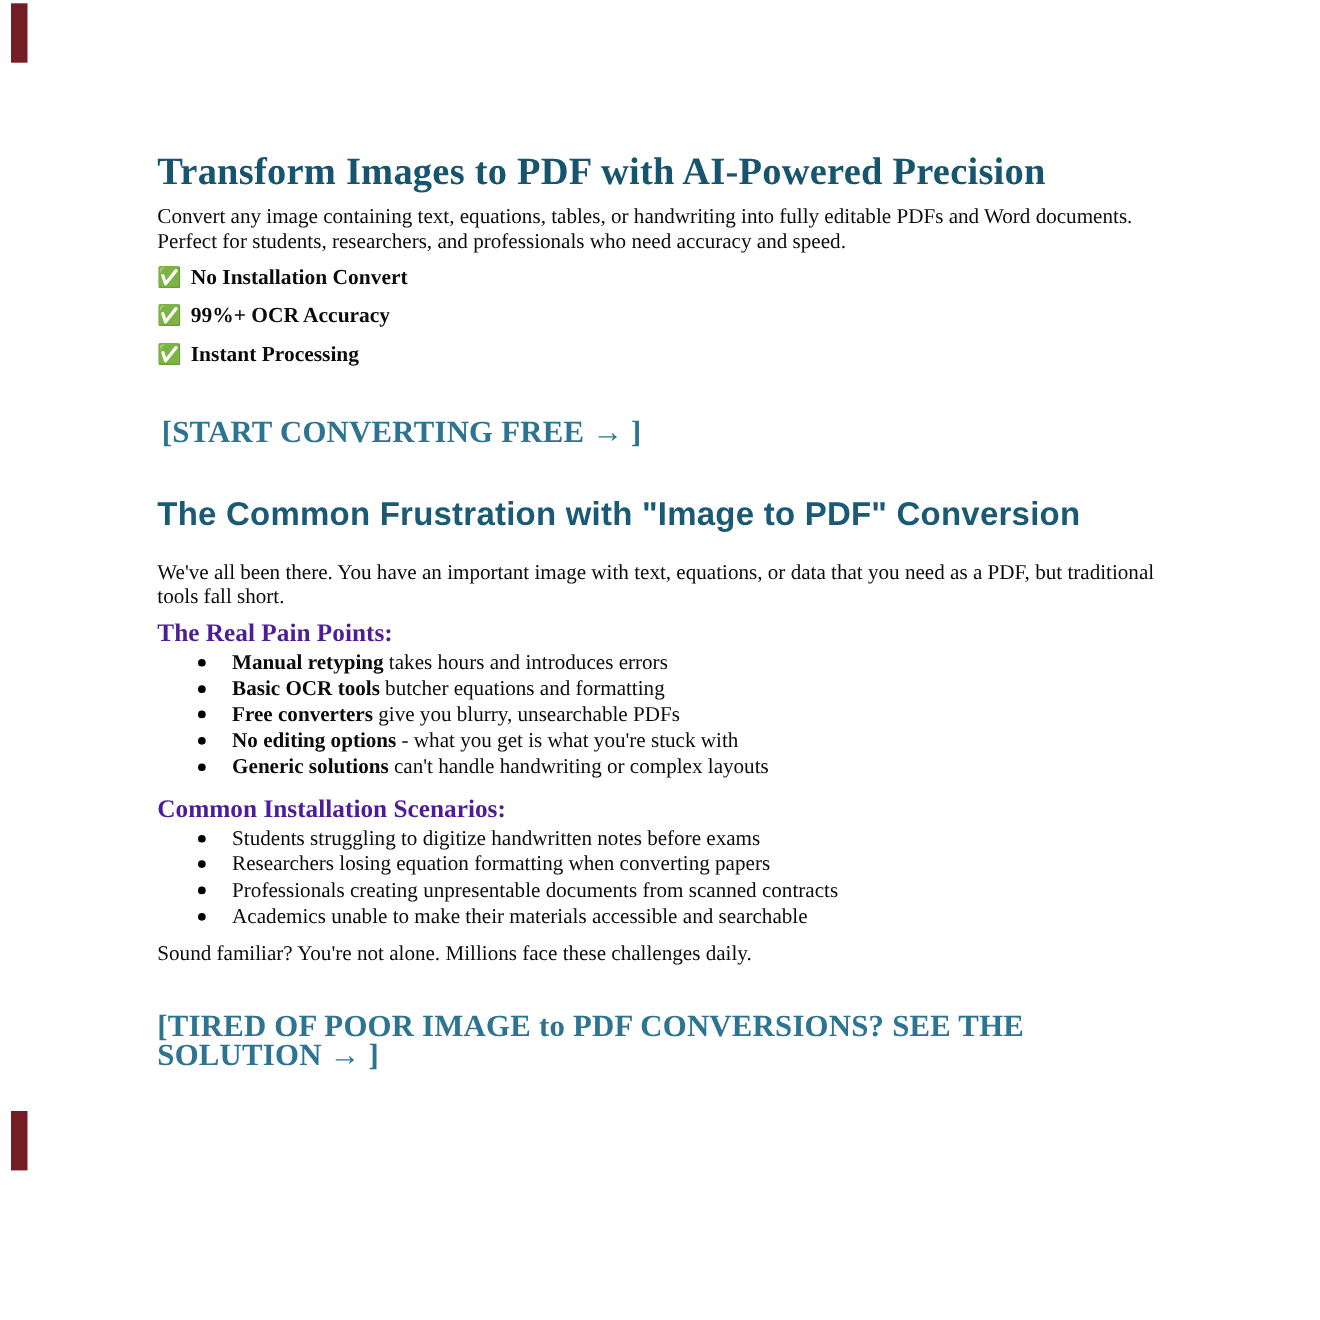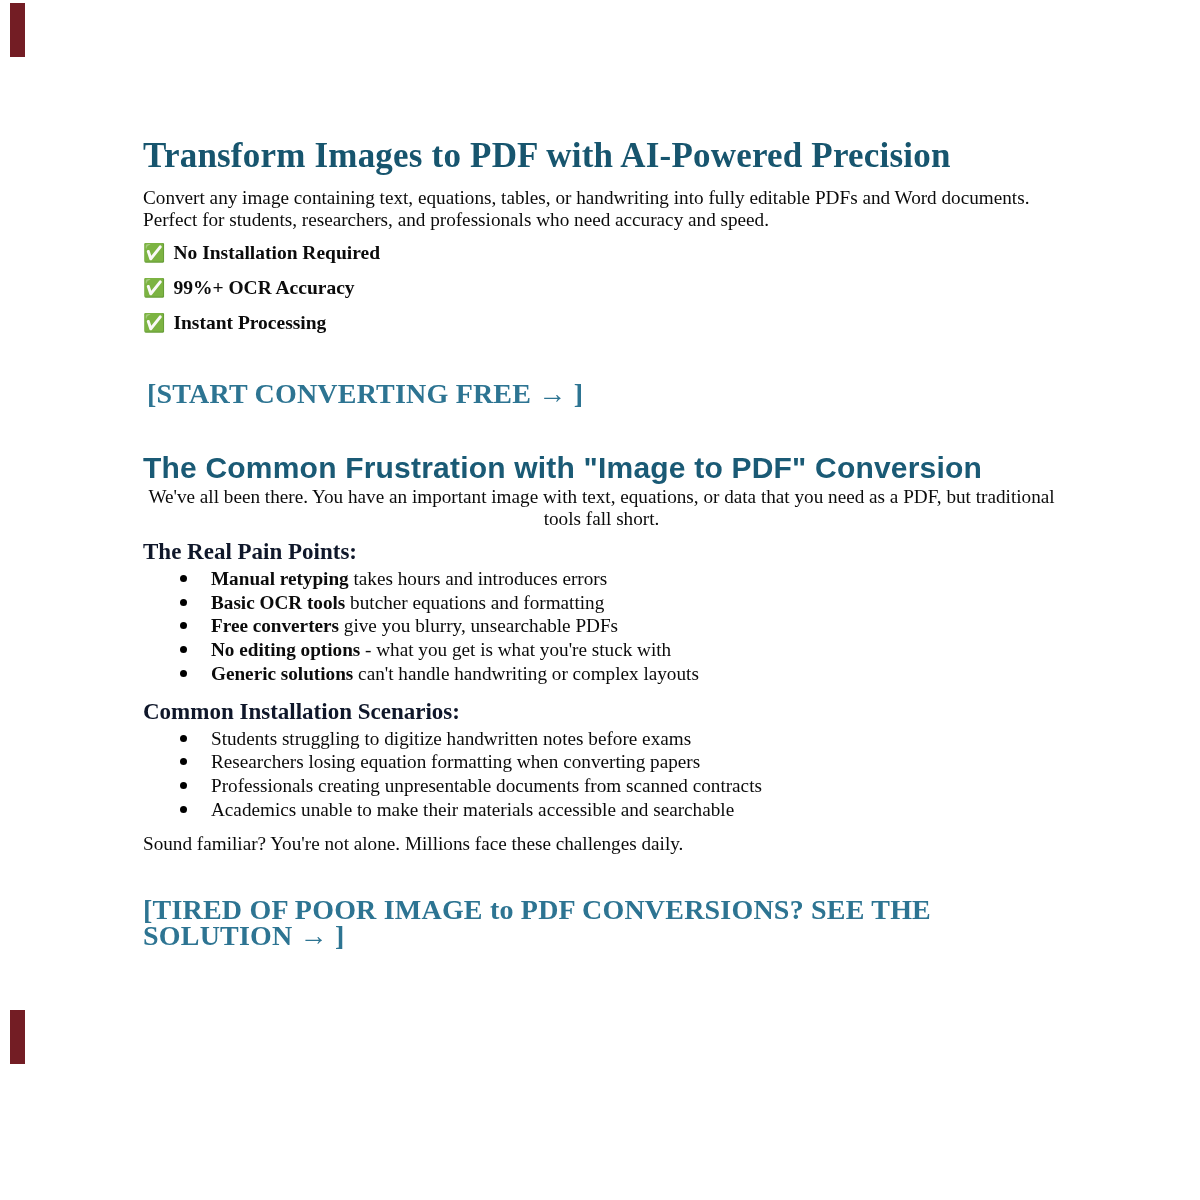--- a/index.html
+++ b/index.html
@@ -68,24 +68,24 @@
     line-height: 36px;
     letter-spacing: 0.2px;
     color: #1a5a75;
   }
   .h3 {
     margin: 9px 0 0 0;
     font-family: "Liberation Serif", serif;
     font-weight: bold;
     font-size: 23px;
     line-height: 27px;
-    color: #0f172a;
+    color: #4c1d95;
   }
   .h3-b { margin-top: 12px; }
-  .para-2 { margin-top: 0; text-align: center; }
+  .para-2 { margin-top: 24px; }
   .para-3 { margin-top: 12px; }
   ul.doc-list {
     margin: 2px 0 0 0;
     padding: 0;
     list-style: none;
   }
   ul.doc-list li {
     position: relative;
     padding-left: 68px;
     font-size: 19.2px;
@@ -122,21 +122,21 @@
   <div class="corner-mark bottom"></div>
 
   <div class="content">
 
     <h1 class="h1">Transform Images to PDF with AI-Powered Precision</h1>
 
     <p class="para">Convert any image containing text, equations, tables, or handwriting into fully editable PDFs and Word documents. Perfect for students, researchers, and professionals who need accuracy and speed.</p>
 
     <div class="benefits">
       <div class="benefit">
-        <span class="check">✅</span><span>No Installation Required</span>
+        <span class="check">✅</span><span>No Installation Convert</span>
       </div>
       <div class="benefit">
         <span class="check">✅</span><span>99%+ OCR Accuracy</span>
       </div>
       <div class="benefit">
         <span class="check">✅</span><span>Instant Processing</span>
       </div>
     </div>
 
     <a href="#" class="cta cta-1">[START CONVERTING FREE → ]</a>

